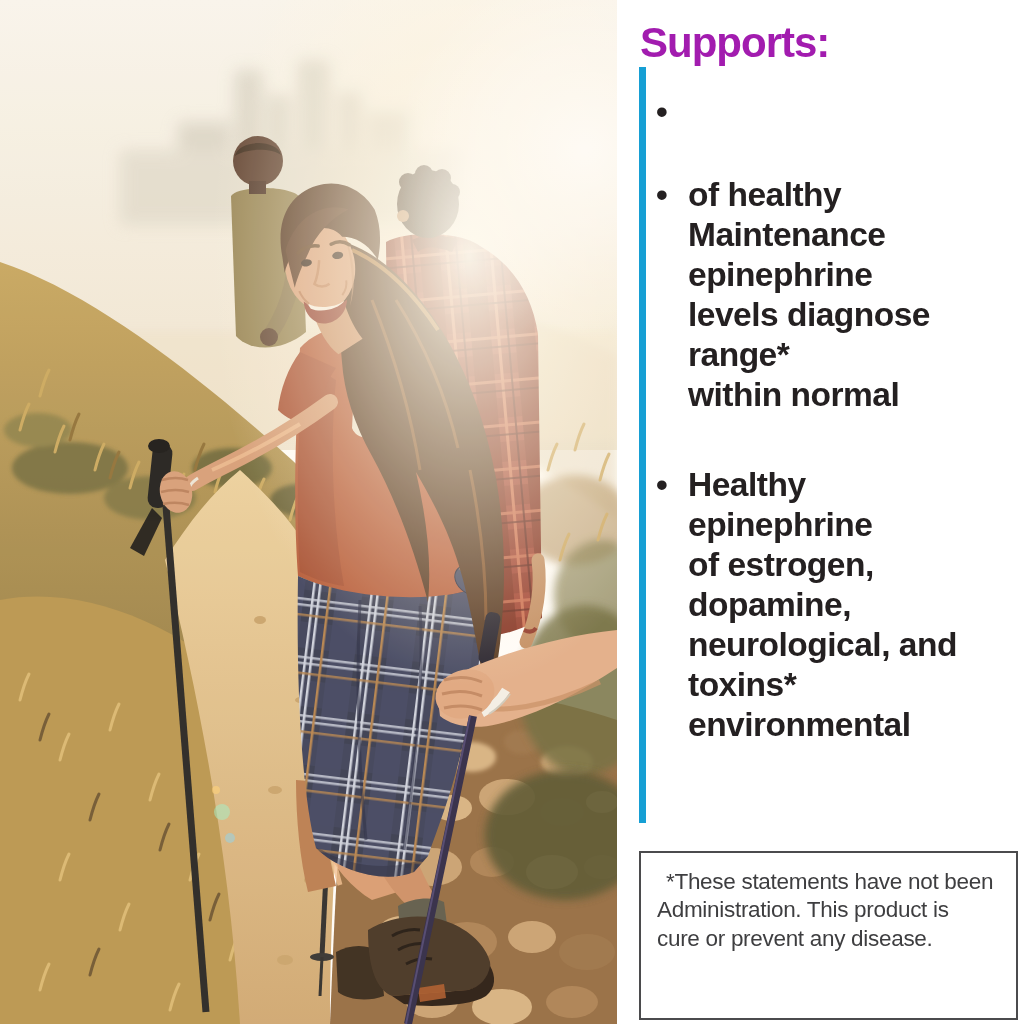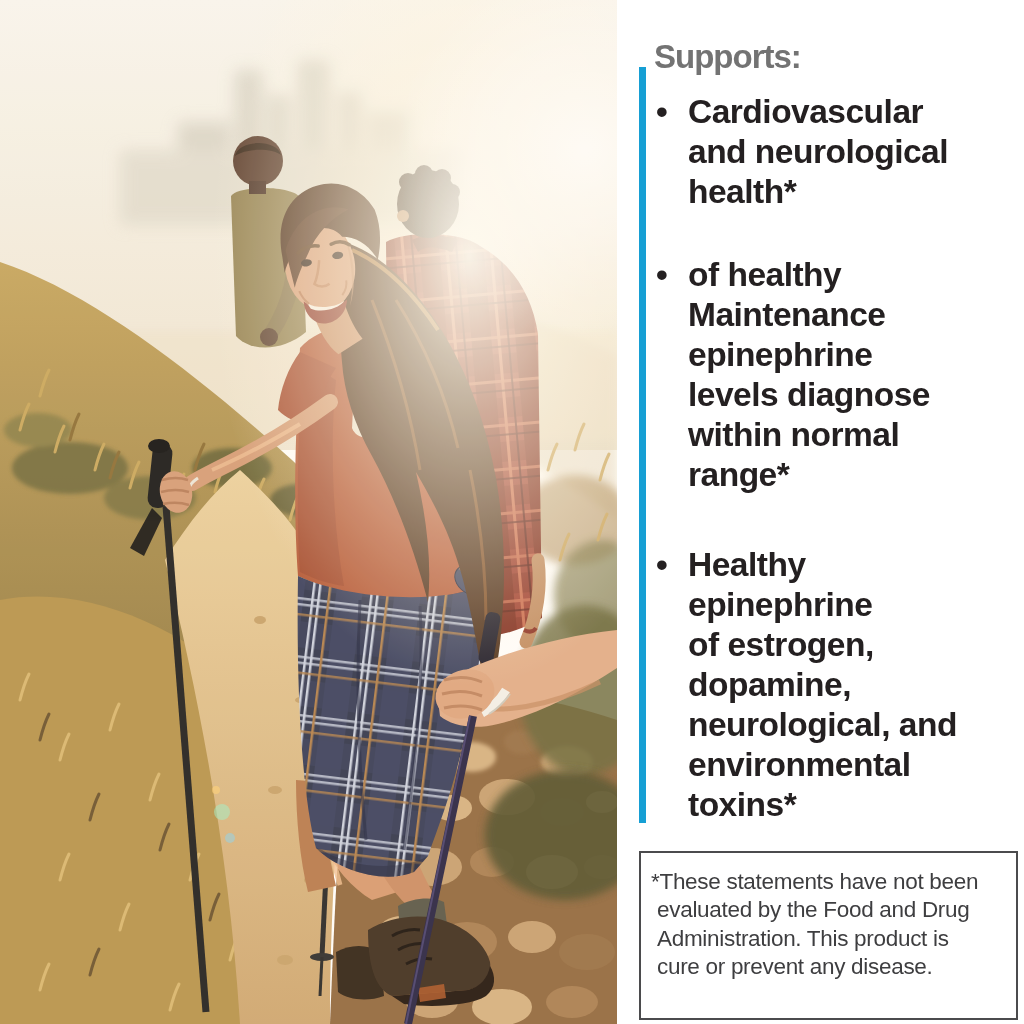--- a/index.html
+++ b/index.html
@@ -1,33 +1,33 @@
 <!DOCTYPE html>
 <html><head>
 <meta charset="utf-8">
 <style>
   html,body{margin:0;padding:0;background:#ffffff;}
   .canvas{position:relative;width:1024px;height:1024px;background:#ffffff;overflow:hidden;
           font-family:"Liberation Sans","DejaVu Sans",sans-serif;}
   .photo{position:absolute;left:0;top:0;width:617px;height:1024px;display:block;}
-  .heading{position:absolute;left:639px;top:20px;margin:15px;font-size:33px;line-height:44px;
-           font-weight:700;letter-spacing:-1px;color:#737373;}
+  .heading{position:absolute;left:639px;top:20px;margin:1px;font-size:42px;line-height:44px;
+           font-weight:700;letter-spacing:-1px;color:#a21caf;}
   .accent-bar{position:absolute;left:639px;top:67px;width:7px;height:756px;background:#169FD4;}
   .bullets{position:absolute;left:656px;top:92px;width:360px;margin:0;padding:0;list-style:none;}
   .bullet{display:flex;gap:10px;margin:0 0 43px 0;color:#242021;font-size:33.5px;
           line-height:40px;font-weight:700;letter-spacing:-0.5px;}
   .bullet.b2{margin-bottom:50px;}
   .bullet.b3{margin-bottom:0;}
   .dot{width:22px;flex:0 0 auto;}
   .ln{display:block;white-space:nowrap;}
   .disclaimer{position:absolute;left:639px;top:851px;width:379px;height:169px;box-sizing:border-box;
               border:2px solid #4B4B4D;background:#ffffff;padding:15px 4px 0 10px;
               color:#3E3E40;font-size:22.5px;line-height:28.3px;font-weight:400;letter-spacing:-0.3px;}
   .dln{display:block;white-space:nowrap;margin-left:6px;}
-  .dln.first{margin-left:0;}
+  .dln.first{margin-left:15px;}
 </style>
 </head>
 <body>
 
 <div class="canvas">
 
   <svg class="photo" viewBox="0 0 617 1024" width="617" height="1024" role="img" aria-label="Three friends hiking up a sunlit dirt trail among dry golden brush; a smiling young woman with a long brown ponytail, wearing a rust-orange t-shirt and a navy plaid skirt tied at the waist, looks back over her shoulder while holding trekking poles; a companion's arm with a white bangle grips another pole in the foreground over a rocky path.">
     <defs>
       <filter id="b8" x="-40%" y="-40%" width="180%" height="180%">
           <feGaussianBlur stdDeviation="8"></feGaussianBlur>
@@ -315,51 +315,45 @@
       <circle cx="216" cy="790" r="4" fill="#ffd27a" opacity="0.6"></circle>
     </g>
   </svg>
 
   <h1 class="heading">Supports:</h1>
   <div class="accent-bar"></div>
 
   <ul class="bullets">
     <li class="bullet b1">
       <span class="dot">•</span>
-      <span class="lines">
-        <span class="ln">Cardiovascular</span>
-        <span class="ln">and neurological</span>
-        <span class="ln">health*</span>
-      </span>
     </li>
     <li class="bullet b2">
       <span class="dot">•</span>
       <span class="lines">
         <span class="ln">of healthy</span>
         <span class="ln">Maintenance</span>
         <span class="ln">epinephrine</span>
         <span class="ln">levels diagnose</span>
+        <span class="ln">range*</span>
         <span class="ln">within normal</span>
-        <span class="ln">range*</span>
       </span>
     </li>
     <li class="bullet b3">
       <span class="dot">•</span>
       <span class="lines">
         <span class="ln">Healthy</span>
         <span class="ln">epinephrine</span>
         <span class="ln">of estrogen,</span>
         <span class="ln">dopamine,</span>
         <span class="ln">neurological, and</span>
+        <span class="ln">toxins*</span>
         <span class="ln">environmental</span>
-        <span class="ln">toxins*</span>
       </span>
     </li>
   </ul>
 
   <div class="disclaimer">
     <span class="dln first">*These statements have not been</span>
-    <span class="dln">evaluated by the Food and Drug</span>
     <span class="dln">Administration. This product is</span>
     <span class="dln">cure or prevent any disease.</span>
   </div>
 
 </div>
 
 </body></html>

